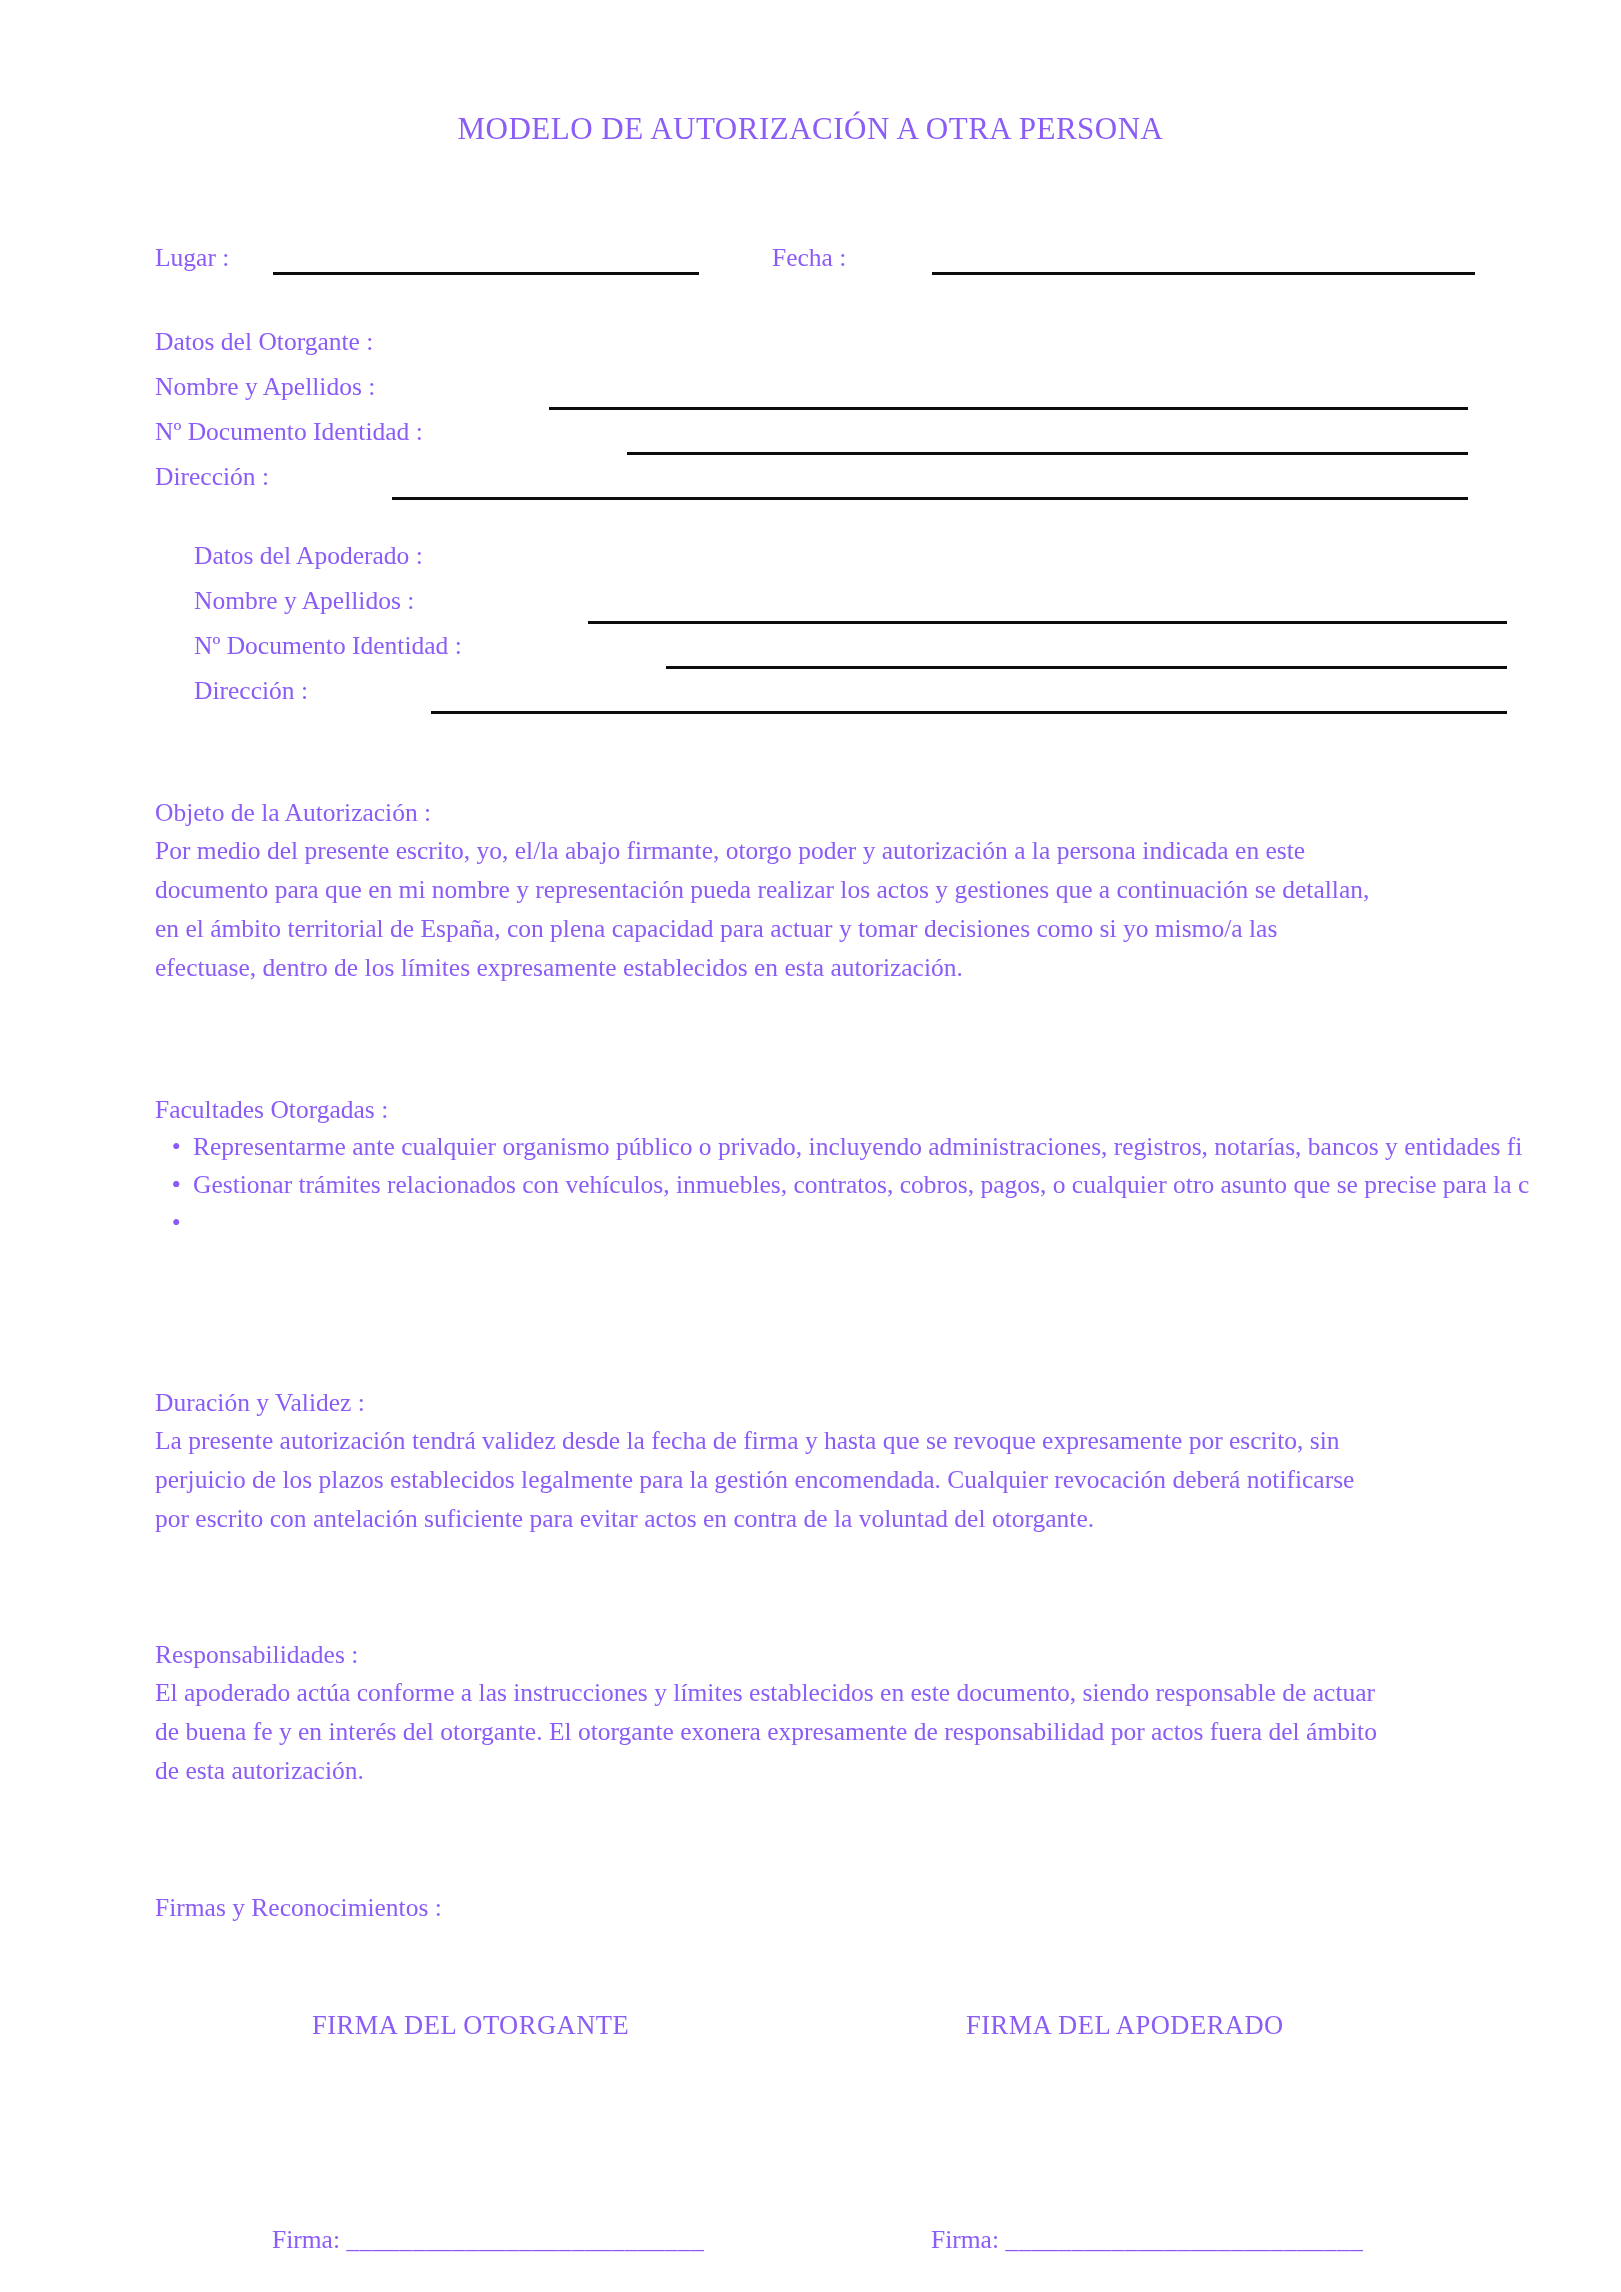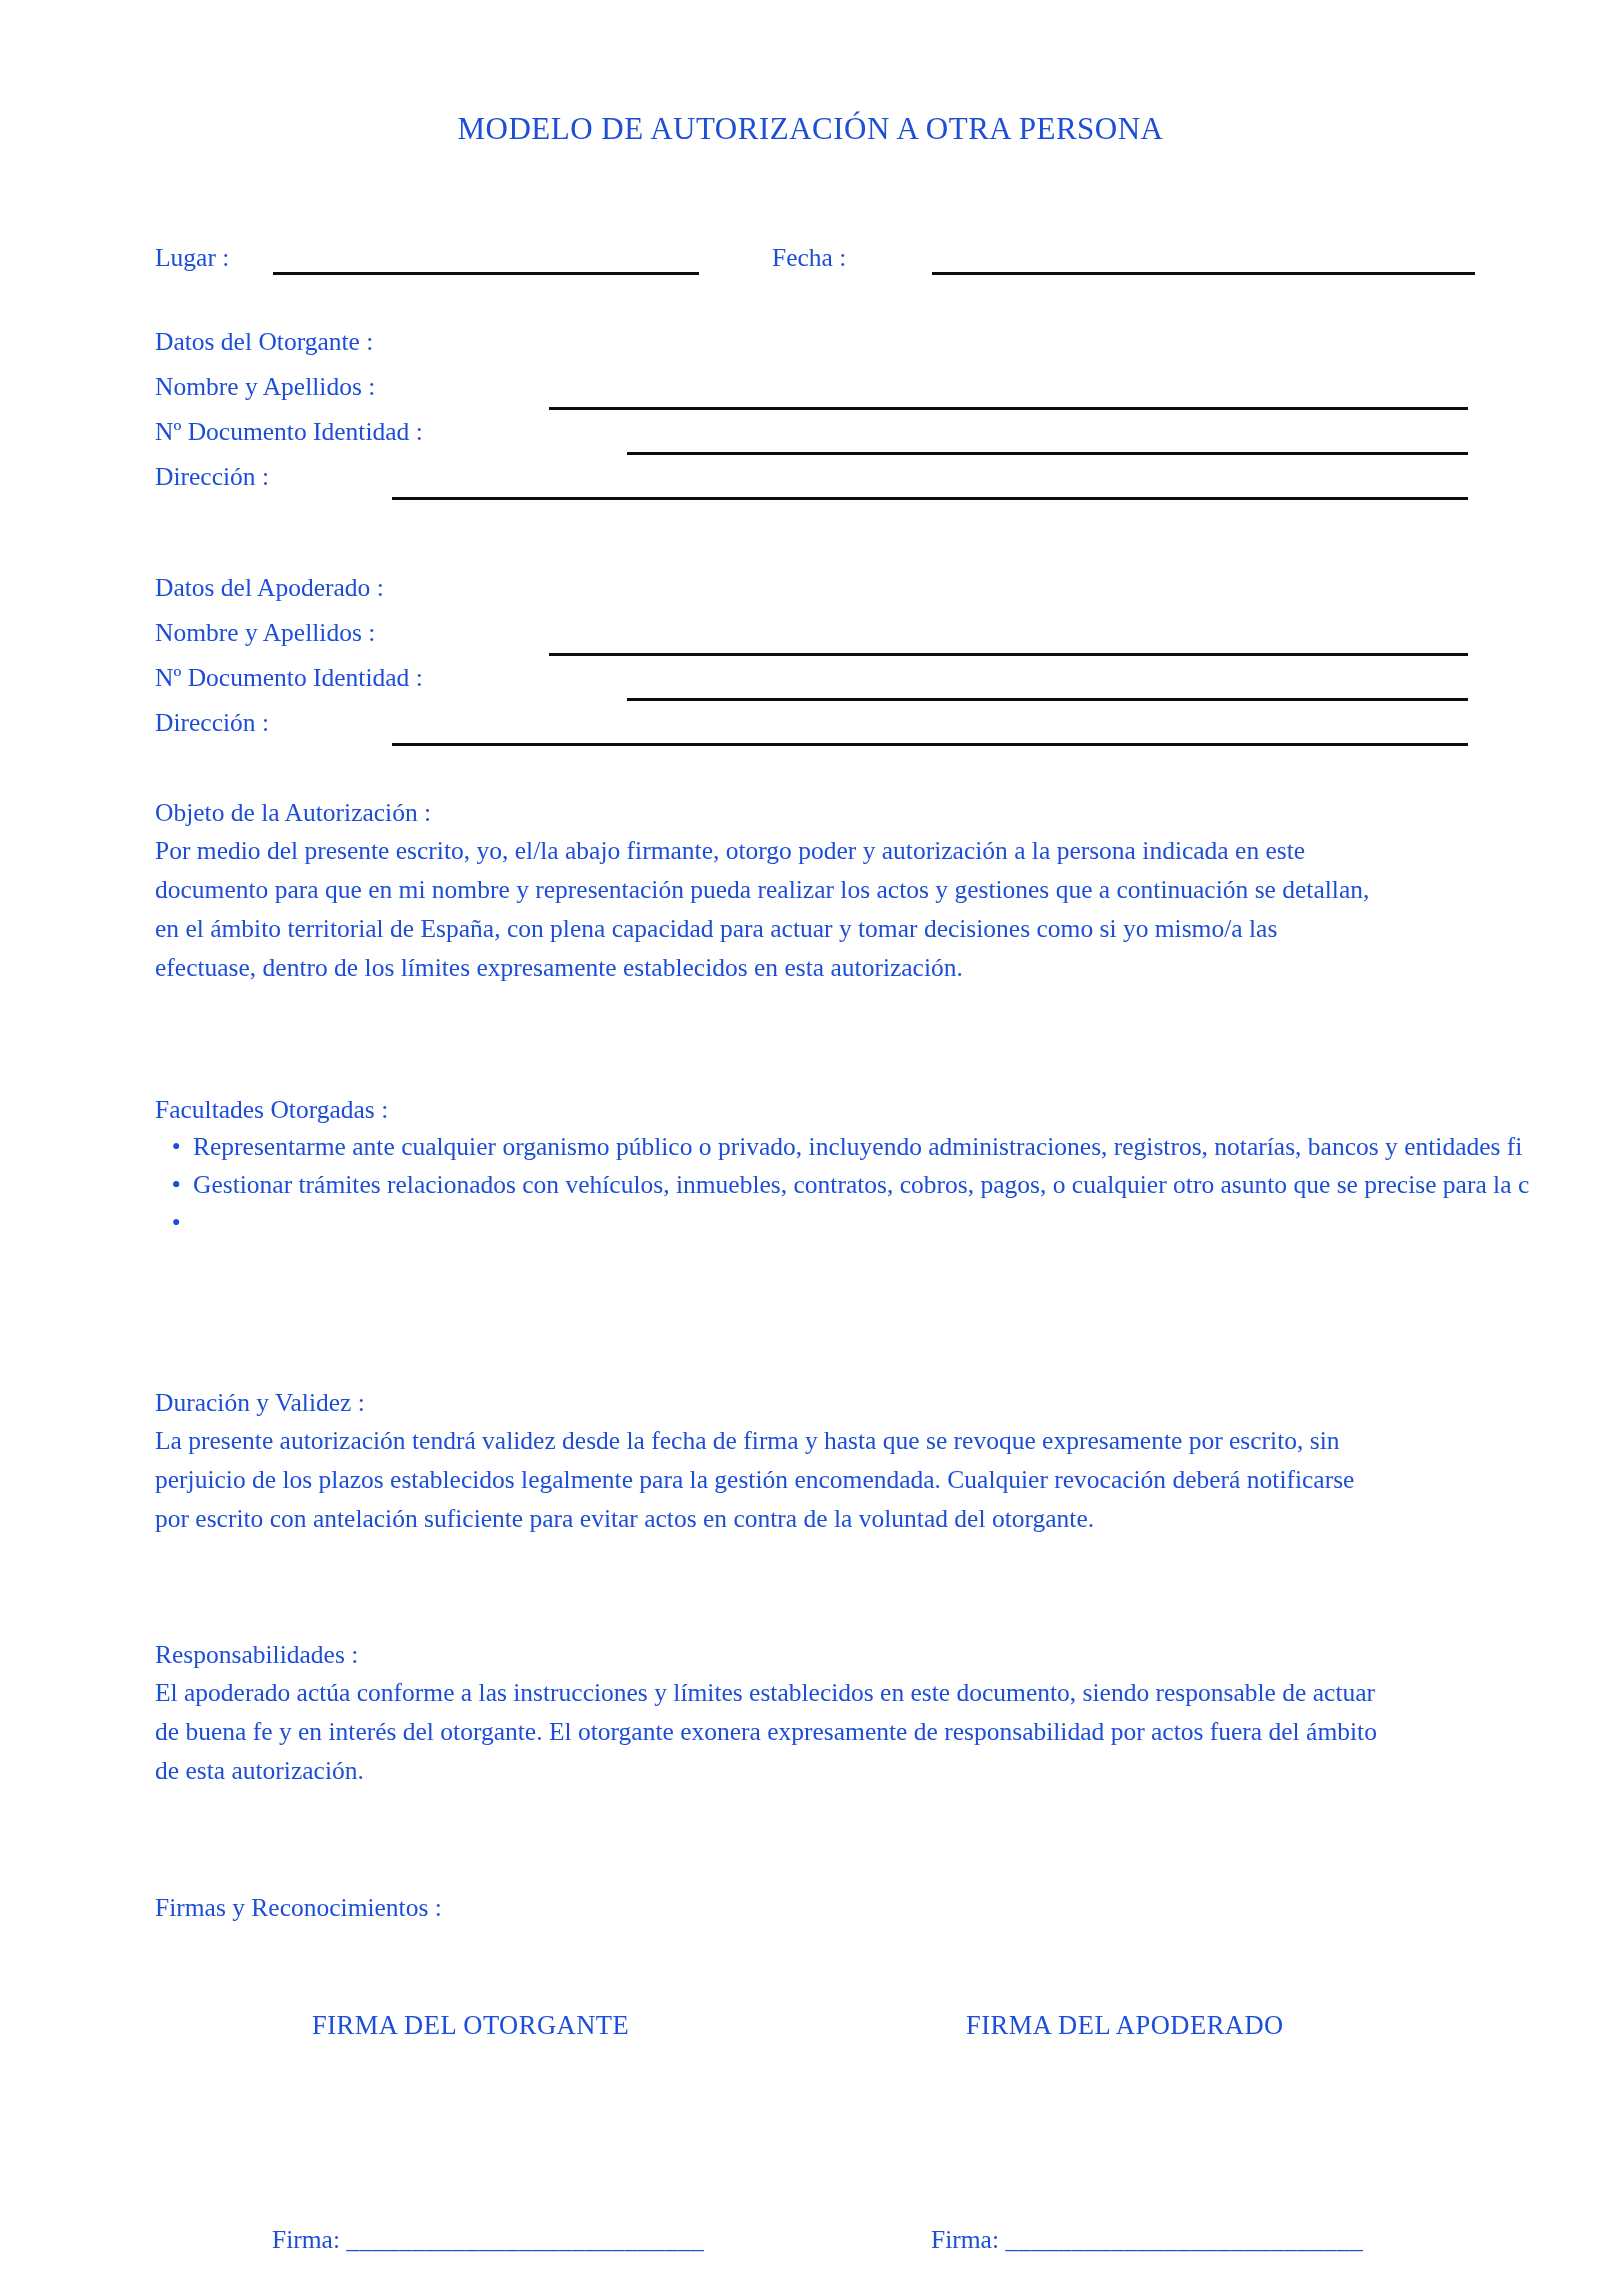--- a/index.html
+++ b/index.html
@@ -4,21 +4,21 @@
 <style>
   html, body { margin: 0; padding: 0; background: #ffffff; }
   .page {
     position: relative;
     width: 1621px;
     height: 2293px;
     background: #ffffff;
     overflow: hidden;
     font-family: "Liberation Serif", "DejaVu Serif", serif;
     font-size: 25.5px;
-    color: #1d4ed8;
+    color: #8b5cf6;
     line-height: 33px;
   }
   .abs { position: absolute; }
   .doc-title {
     left: 0; right: 0; top: 108px;
     text-align: center;
     font-size: 31px;
     line-height: 41px;
     letter-spacing: 0.5px;
     white-space: nowrap;
@@ -68,21 +68,21 @@
     <div class="row" style="top:90px;">
       <span class="lbl" style="left:0;">Nº Documento Identidad :</span>
       <span class="fill-line" style="left:472px; width:841px; top:37px;"></span>
     </div>
     <div class="row" style="top:135px;">
       <span class="lbl" style="left:0;">Dirección :</span>
       <span class="fill-line" style="left:237px; width:1076px; top:37px;"></span>
     </div>
   </div>
 
-  <div class="abs content" style="top:571px; height:181px;">
+  <div class="abs content" style="top:539px; height:181px;margin-left:39px;">
     <span class="section-head">Datos del Apoderado :</span>
     <div class="row" style="top:45px;">
       <span class="lbl" style="left:0;">Nombre y Apellidos :</span>
       <span class="fill-line" style="left:394px; width:919px; top:37px;"></span>
     </div>
     <div class="row" style="top:90px;">
       <span class="lbl" style="left:0;">Nº Documento Identidad :</span>
       <span class="fill-line" style="left:472px; width:841px; top:37px;"></span>
     </div>
     <div class="row" style="top:135px;">

